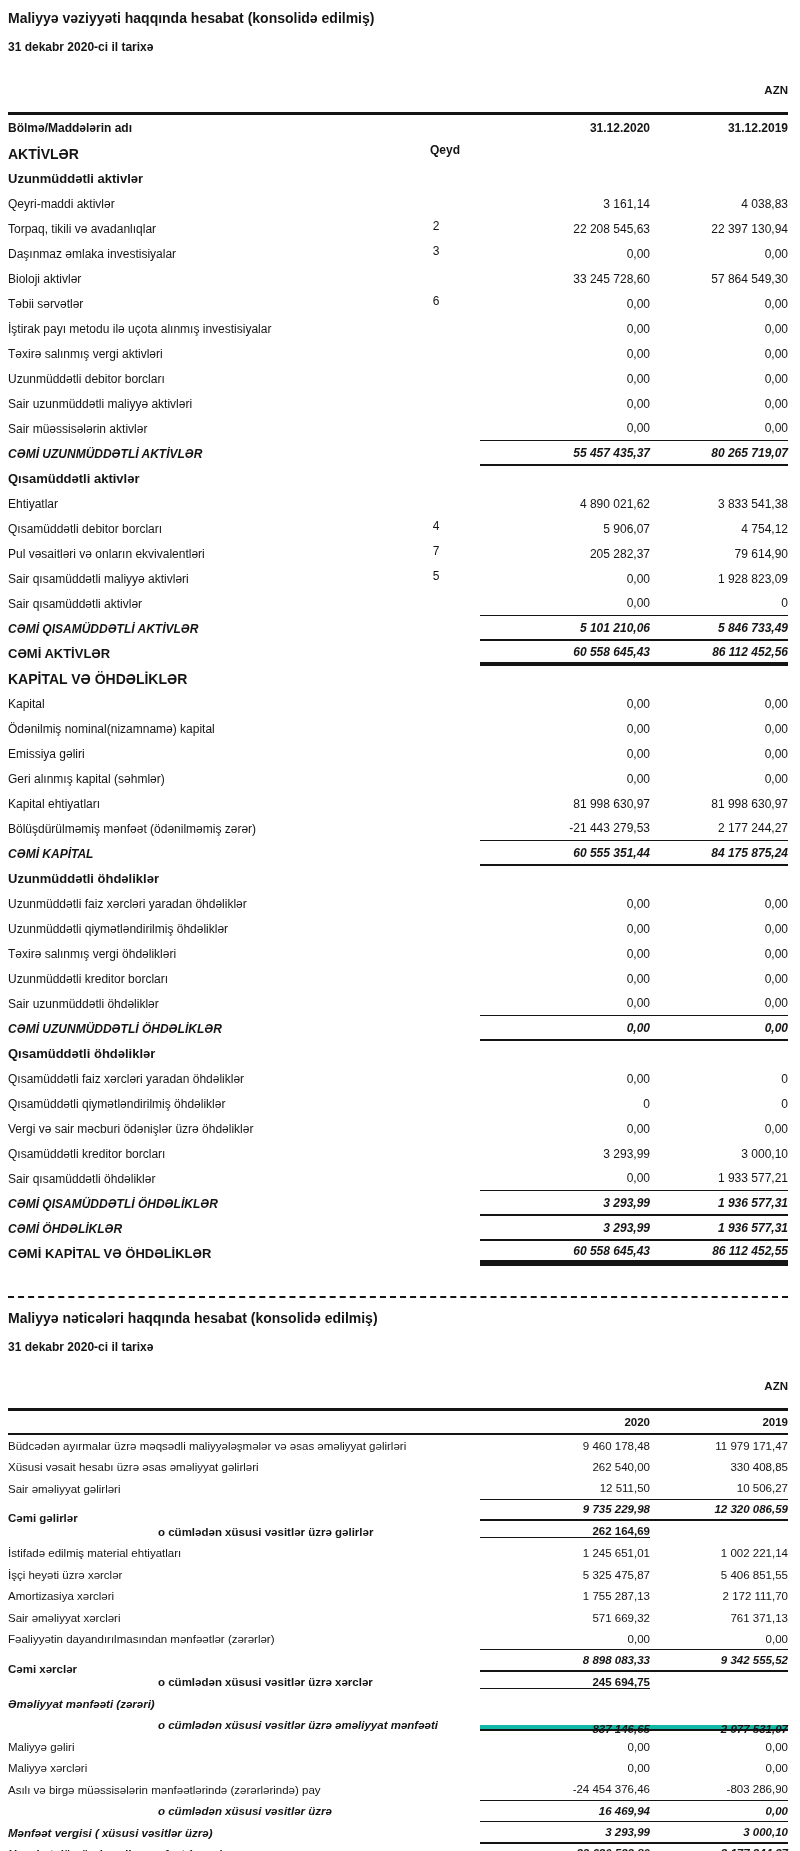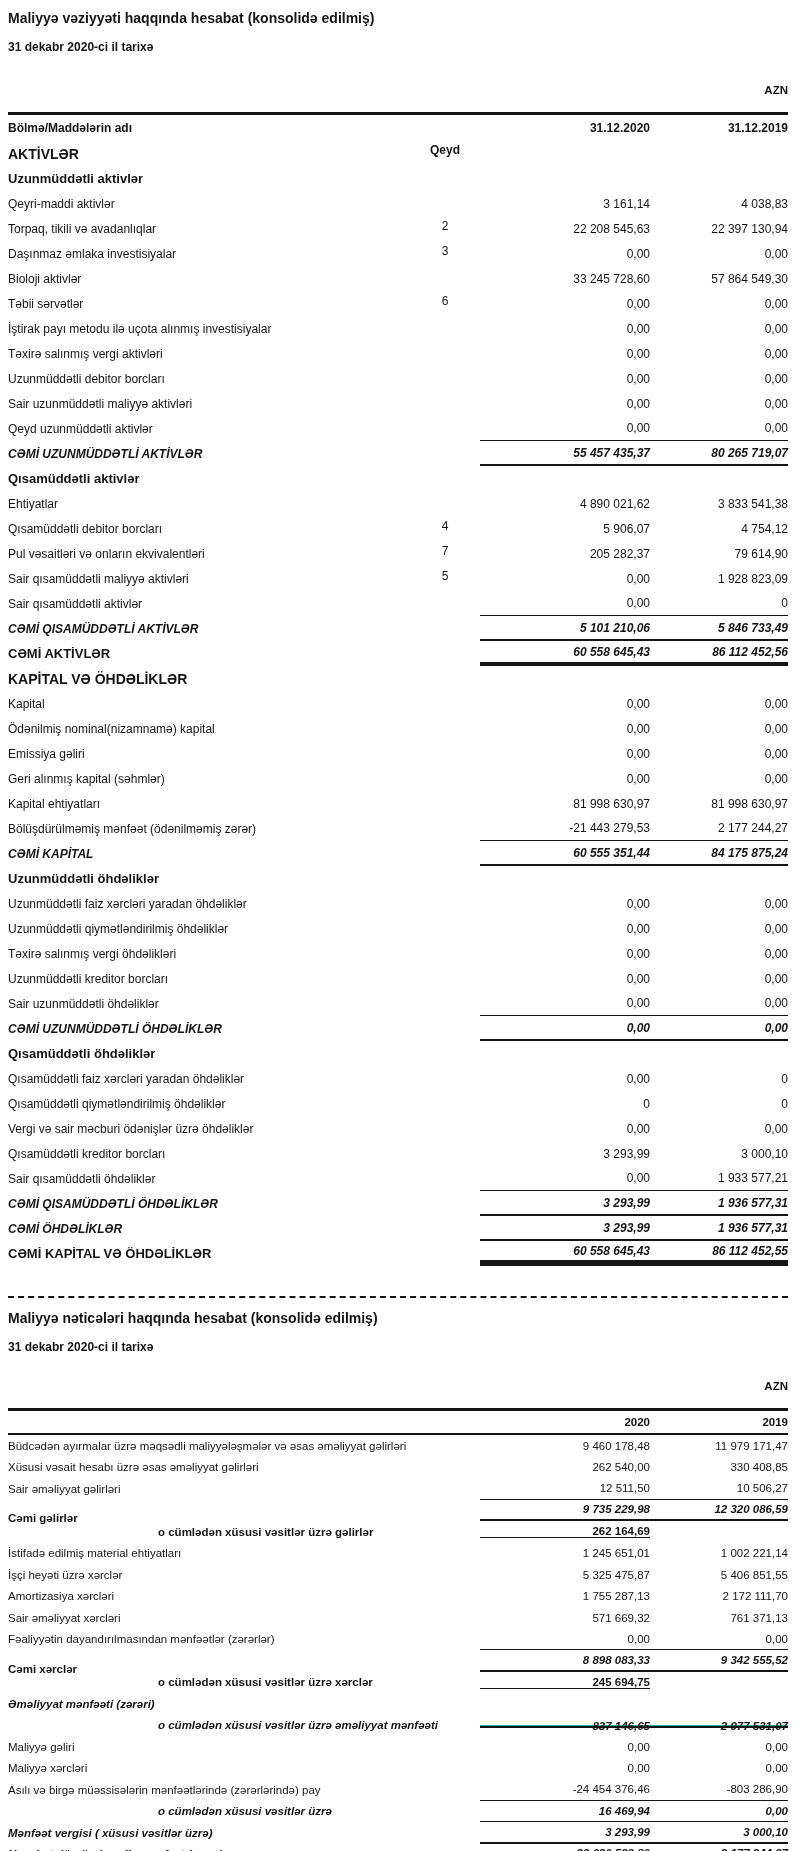--- a/index.html
+++ b/index.html
@@ -15,21 +15,21 @@
   .doc-date{font-size:12px;font-weight:bold;margin:14px 0 0 0;}
   
   .currency-row{text-align:right;font-size:11.5px;font-weight:bold;margin-top:30px;padding-bottom:16px;}
   .head-rule{border-top:3px solid #141414;}
   .hdr{display:flex;align-items:center;font-weight:bold;font-size:12px;}
   .doc1 .hdr{height:26px;}
   .doc2 .hdr{height:22px;border-bottom:2px solid #141414;font-size:11.5px;}
   
   .rows{}
   .row{display:flex;align-items:center;}
-  .doc1 .row{height:25px;font-size:12px;}
+  .doc1 .row{height:25px;font-size:12px;gap:9px;}
   .doc2 .row{height:21.5px;font-size:11.5px;}
   .c-label{flex:1 1 auto;white-space:nowrap;overflow:hidden;}
   .c-note{width:70px;text-align:center;flex:0 0 auto;margin-top:44px;}
   .nums{display:flex;width:308px;flex:0 0 auto;align-self:stretch;align-items:center;}
   .c-n1{width:170px;text-align:right;}
   .c-n2{width:138px;text-align:right;}
   
   .row.section .c-label{font-weight:bold;font-size:14px;}
   .row.subsection .c-label{font-weight:bold;font-size:13px;}
   .row.total .c-label{font-weight:bold;font-style:italic;}
@@ -43,21 +43,21 @@
   .row.boldital .nums{font-weight:bold;font-style:italic;}
   .row.subital .c-label{font-weight:bold;font-style:italic;padding-left:150px;}
   .row.subital .nums{font-weight:bold;font-style:italic;}
   
   .row.rule-thin  .nums{border-bottom:1px solid #141414;}
   .row.rule-total .nums{border-bottom:2px solid #141414;}
   .row.rule-b3    .nums{border-bottom:3px double #141414;}
   .row.rule-thick .nums{border-bottom:4px solid #141414;}
   .row.rule-xthick .nums{border-bottom:6px solid #141414;}
   .row.rule-thin1 .c-n1{border-bottom:1px solid #141414;}
-  .row.top-line .nums{border-top:1px solid #14b8a6;margin-top:32px;}
+  .row.top-line .nums{border-top:4px solid #14b8a6;margin-top:32px;}
   
   .dashed{border-top:2px dashed #141414;height:0;margin:0;}
   .sep1{margin-top:30px;}
   .doc2-block{margin-top:12px;}
   .doc2 .currency-row{margin-top:26px;}
 </style>
 </head>
 <body>
 
 <div class="page">
@@ -161,21 +161,21 @@
         </div>
         <div class="row item">
           <span class="c-label">Sair uzunmüddətli maliyyə aktivləri</span>
           <span class="c-note"></span>
           <span class="nums">
             <span class="c-n1">0,00</span>
             <span class="c-n2">0,00</span>
           </span>
         </div>
         <div class="row item rule-thin">
-          <span class="c-label">Qeyd uzunmüddətli aktivlər</span>
+          <span class="c-label">Sair müəssisələrin aktivlər</span>
           <span class="c-note"></span>
           <span class="nums">
             <span class="c-n1">0,00</span>
             <span class="c-n2">0,00</span>
           </span>
         </div>
         <div class="row total rule-total">
           <span class="c-label">CƏMİ UZUNMÜDDƏTLİ AKTİVLƏR</span>
           <span class="c-note"></span>
           <span class="nums">

